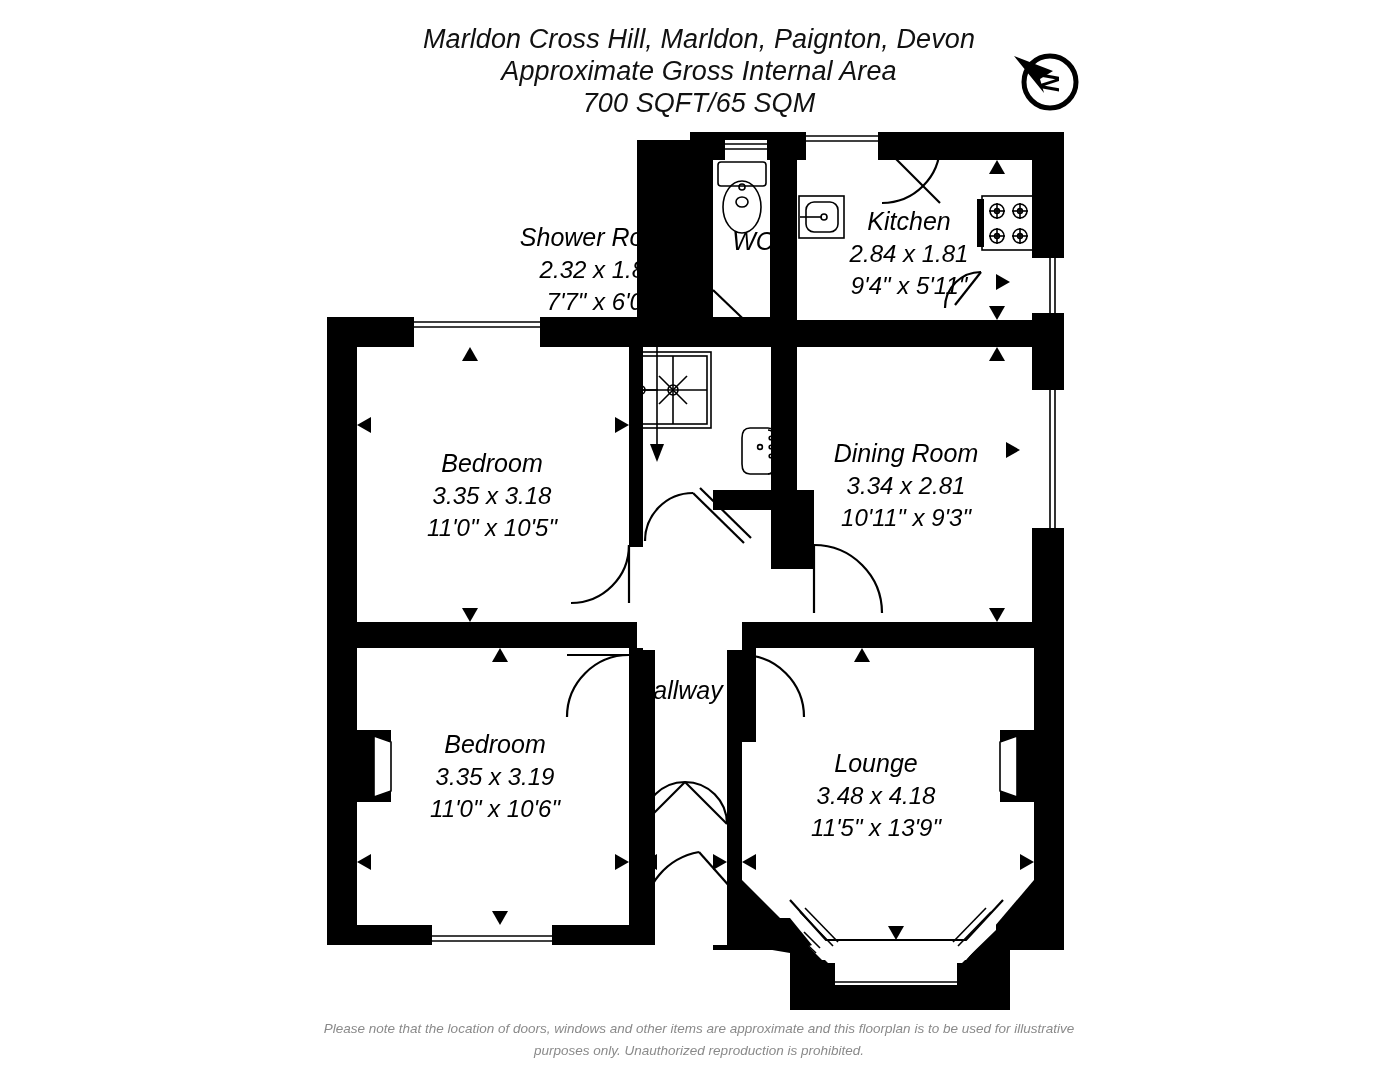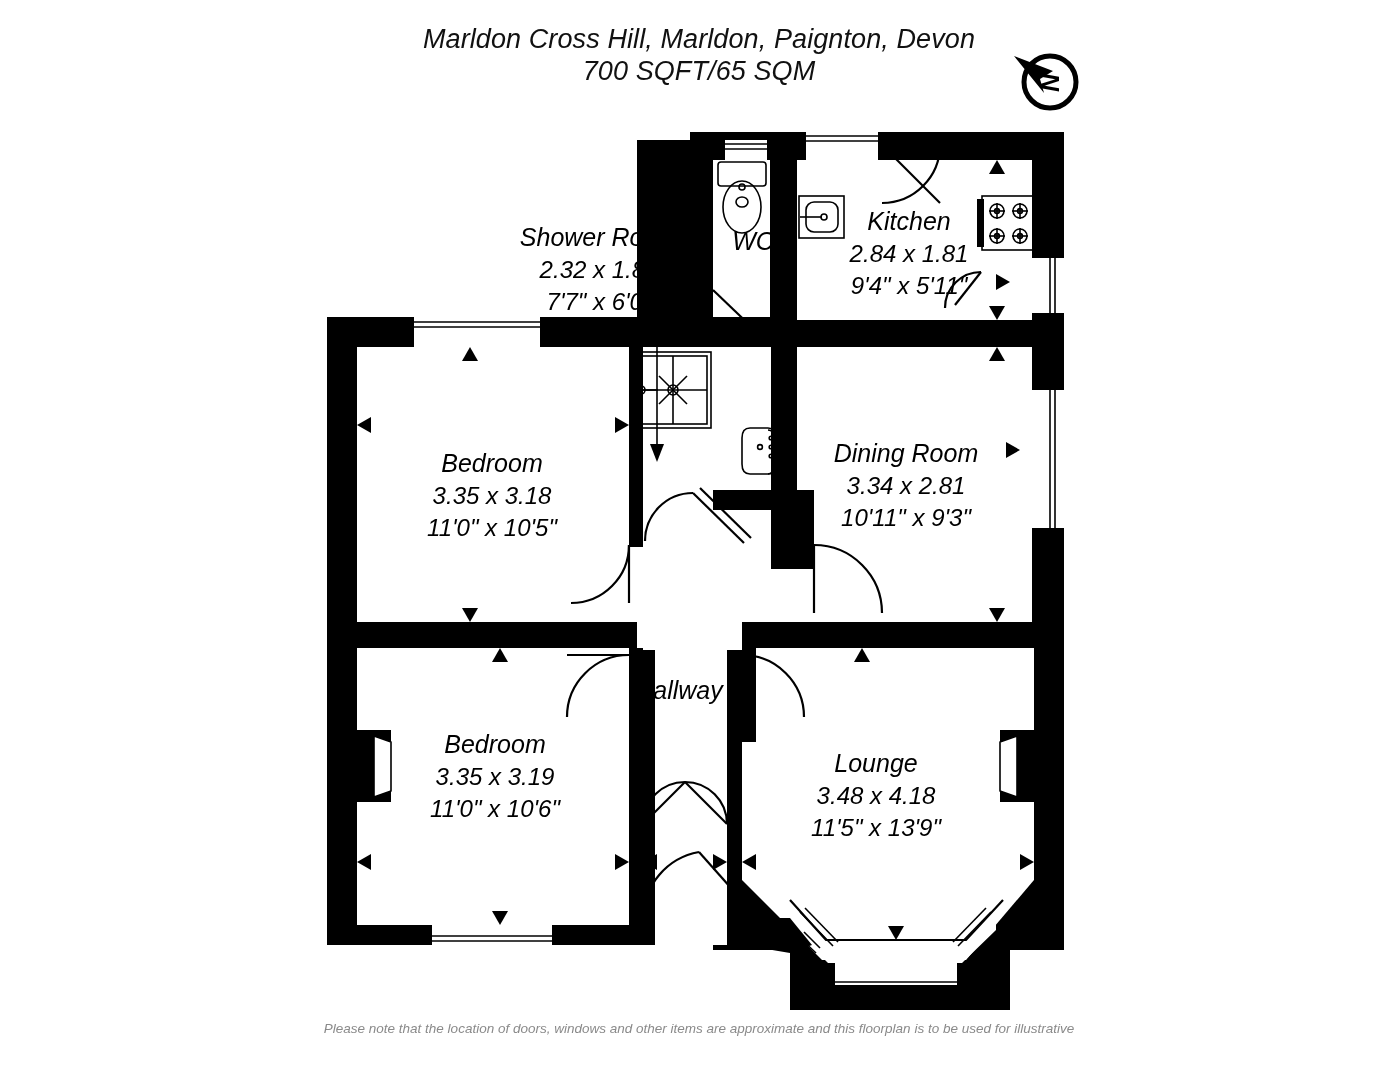--- a/index.html
+++ b/index.html
@@ -93,20 +93,21 @@
   .arc { fill: none; stroke: #000000; stroke-width: 2.2; }
   .marker { fill: #000000; }
 </style>
 </head>
 <body>
 
 <div id="root">
 
   <div class="title-block">
     <span class="title-line l1">Marldon Cross Hill, Marldon, Paignton, Devon</span>
+    <span class="title-line l2">Approximate Gross Internal Area</span>
     <span class="title-line l3">700 SQFT/65 SQM</span>
   </div>
 
   <svg class="compass" viewBox="0 0 86 86">
     <circle cx="50" cy="44" r="26" fill="#ffffff" stroke="#000000" stroke-width="5"></circle>
     <path d="M14 18 L53 33 L40 41 L44 55 Z" fill="#000000"></path>
     <g transform="translate(50,44) rotate(90)">
       <text x="0" y="9" text-anchor="middle" font-family="Liberation Sans, sans-serif" font-size="25" font-weight="bold" fill="#000000">N</text>
     </g>
   </svg>
@@ -385,15 +386,16 @@
       <text class="room-dim" x="876" y="804">3.48 x 4.18</text>
       <text class="room-dim" x="876" y="836">11'5" x 13'9"</text>
 
       <text class="room-name" x="679" y="699">Hallway</text>
     </g>
 
   </svg>
 
   <div class="footer">
     <span>Please note that the location of doors, windows and other items are approximate and this floorplan is to be used for illustrative</span>
+    <span>purposes only. Unauthorized reproduction is prohibited.</span>
   </div>
 
 </div>
 
 </body></html>

